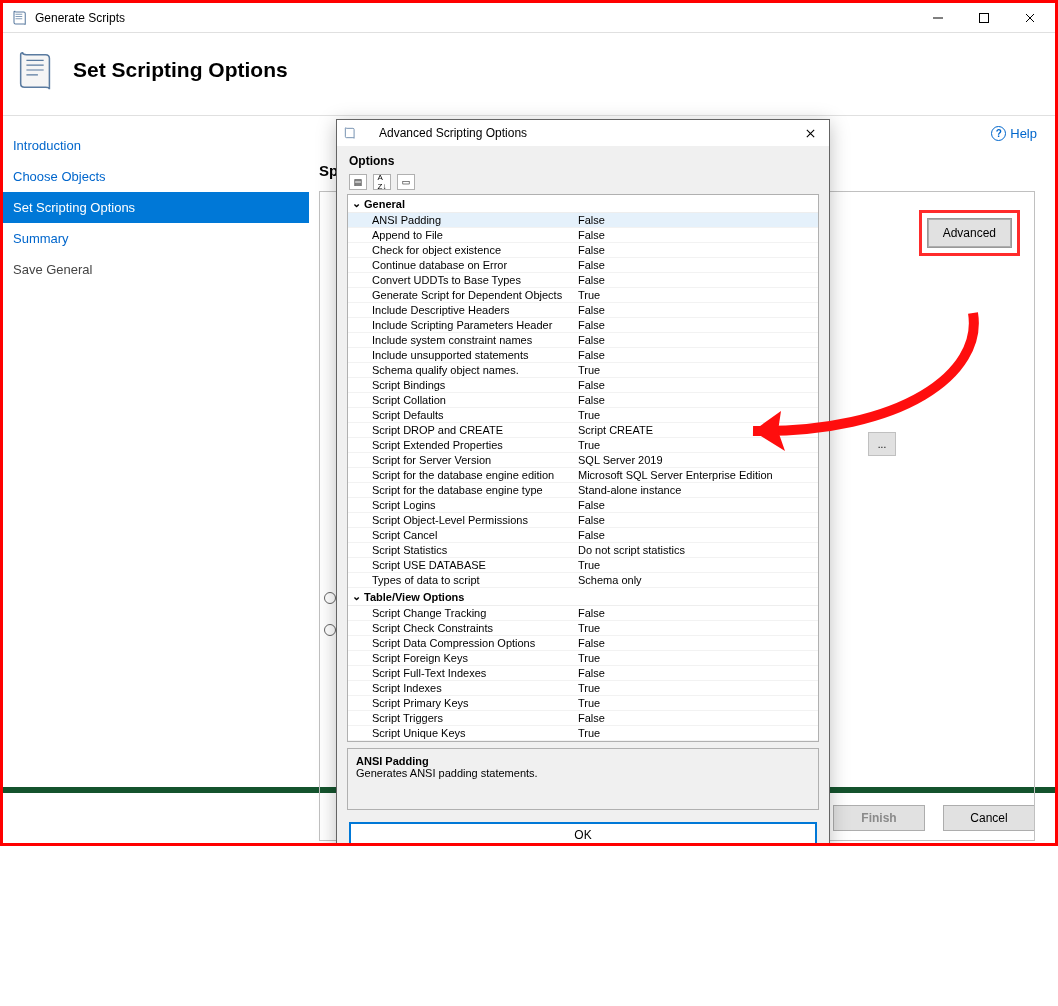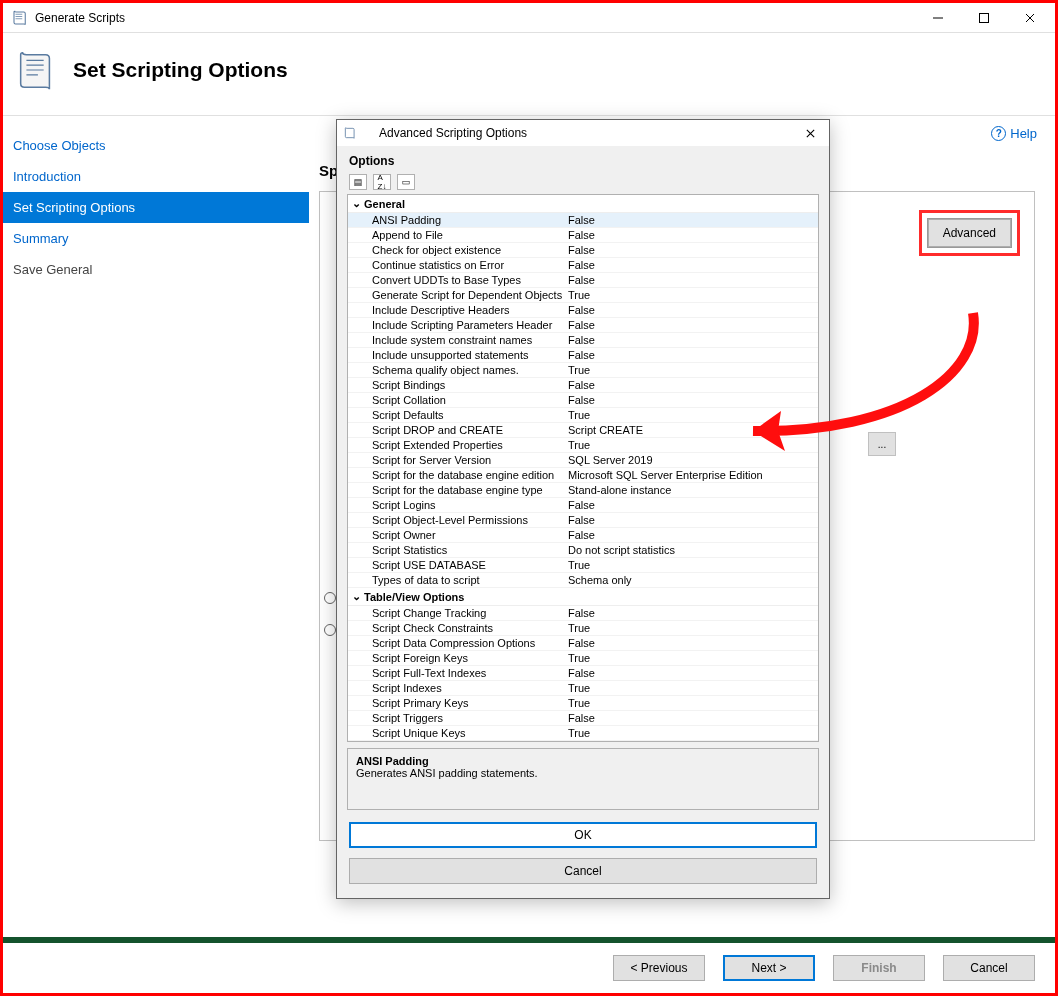--- a/index.html
+++ b/index.html
@@ -1,19 +1,19 @@
 <!DOCTYPE html>
 <html><head>
 <meta charset="utf-8">
 <style>
 * { box-sizing: border-box; font-family: "Segoe UI", Tahoma, sans-serif; }
 body { margin: 0; background: #fff; }
 
 .screenshot-wrap {
-  width: 1058px; height: 996px;
+  width: 1058px; height: 846px;
   border: 3px solid #ff0000;
   position: relative;
   background: #4d7c0f;
   overflow: hidden;
 }
 
 
 .win {
   position: absolute; inset: 0;
   display: flex; flex-direction: column;
@@ -178,21 +178,21 @@
   font-weight: 700;
   border-bottom: 1px solid #eee;
 }
 .cat .arrow { width: 12px; display:inline-block; }
 .row {
   display: flex; padding: 1px 0 1px 24px;
   border-bottom: 1px solid #f2f2f2;
 }
 .row.sel { background: #e5f1fb; }
 .row .k { width: 196px; }
-.row .v { flex: 1; }
+.row .v { flex: 1; margin-left: 10px; }
 .desc-box {
   margin: 6px 10px 0 10px;
   border: 1px solid #b0b0b0;
   background: #f0f0f0;
   padding: 6px 8px;
   height: 62px;
   font-size: 11px;
 }
 .desc-box .dt { font-weight: 700; }
 .modal-footer {
@@ -243,22 +243,22 @@
     <div class="header-area">
       <svg class="header-icon" viewBox="0 0 48 48">
         <path d="M10 6 Q8 6 8 8 L8 38 Q8 42 12 42 L34 42 Q38 42 38 44 L38 12 Q38 8 34 8 L14 8 Q10 8 10 6 Z" fill="#f5f5f5" stroke="#5a7ba0" stroke-width="1.6"></path>
         <path d="M14 14 h18 M14 19 h18 M14 24 h18 M14 29 h12" stroke="#5a7ba0" stroke-width="1.3"></path>
       </svg>
       <div class="header-title">Set Scripting Options</div>
     </div>
 
     <div class="body-area">
       <div class="sidebar">
+        <div class="side-step done">Introduction</div>
         <div class="side-step done">Choose Objects</div>
-        <div class="side-step done">Introduction</div>
         <div class="side-step active">Set Scripting Options</div>
         <div class="side-step done">Summary</div>
         <div class="side-step future">Save General</div>
       </div>
 
       <div class="main">
         <div class="help-link">
           <span class="qmark">?</span>
           <span>Help</span>
         </div>
@@ -326,21 +326,21 @@
         </div>
         <div class="row">
           <div class="k">Append to File</div>
           <div class="v">False</div>
         </div>
         <div class="row">
           <div class="k">Check for object existence</div>
           <div class="v">False</div>
         </div>
         <div class="row">
-          <div class="k">Continue statistics on Error</div>
+          <div class="k">Continue database on Error</div>
           <div class="v">False</div>
         </div>
         <div class="row">
           <div class="k">Convert UDDTs to Base Types</div>
           <div class="v">False</div>
         </div>
         <div class="row">
           <div class="k">Generate Script for Dependent Objects</div>
           <div class="v">True</div>
         </div>
@@ -398,21 +398,21 @@
         </div>
         <div class="row">
           <div class="k">Script Logins</div>
           <div class="v">False</div>
         </div>
         <div class="row">
           <div class="k">Script Object-Level Permissions</div>
           <div class="v">False</div>
         </div>
         <div class="row">
-          <div class="k">Script Owner</div>
+          <div class="k">Script Cancel</div>
           <div class="v">False</div>
         </div>
         <div class="row">
           <div class="k">Script Statistics</div>
           <div class="v">Do not script statistics</div>
         </div>
         <div class="row">
           <div class="k">Script USE DATABASE</div>
           <div class="v">True</div>
         </div>

